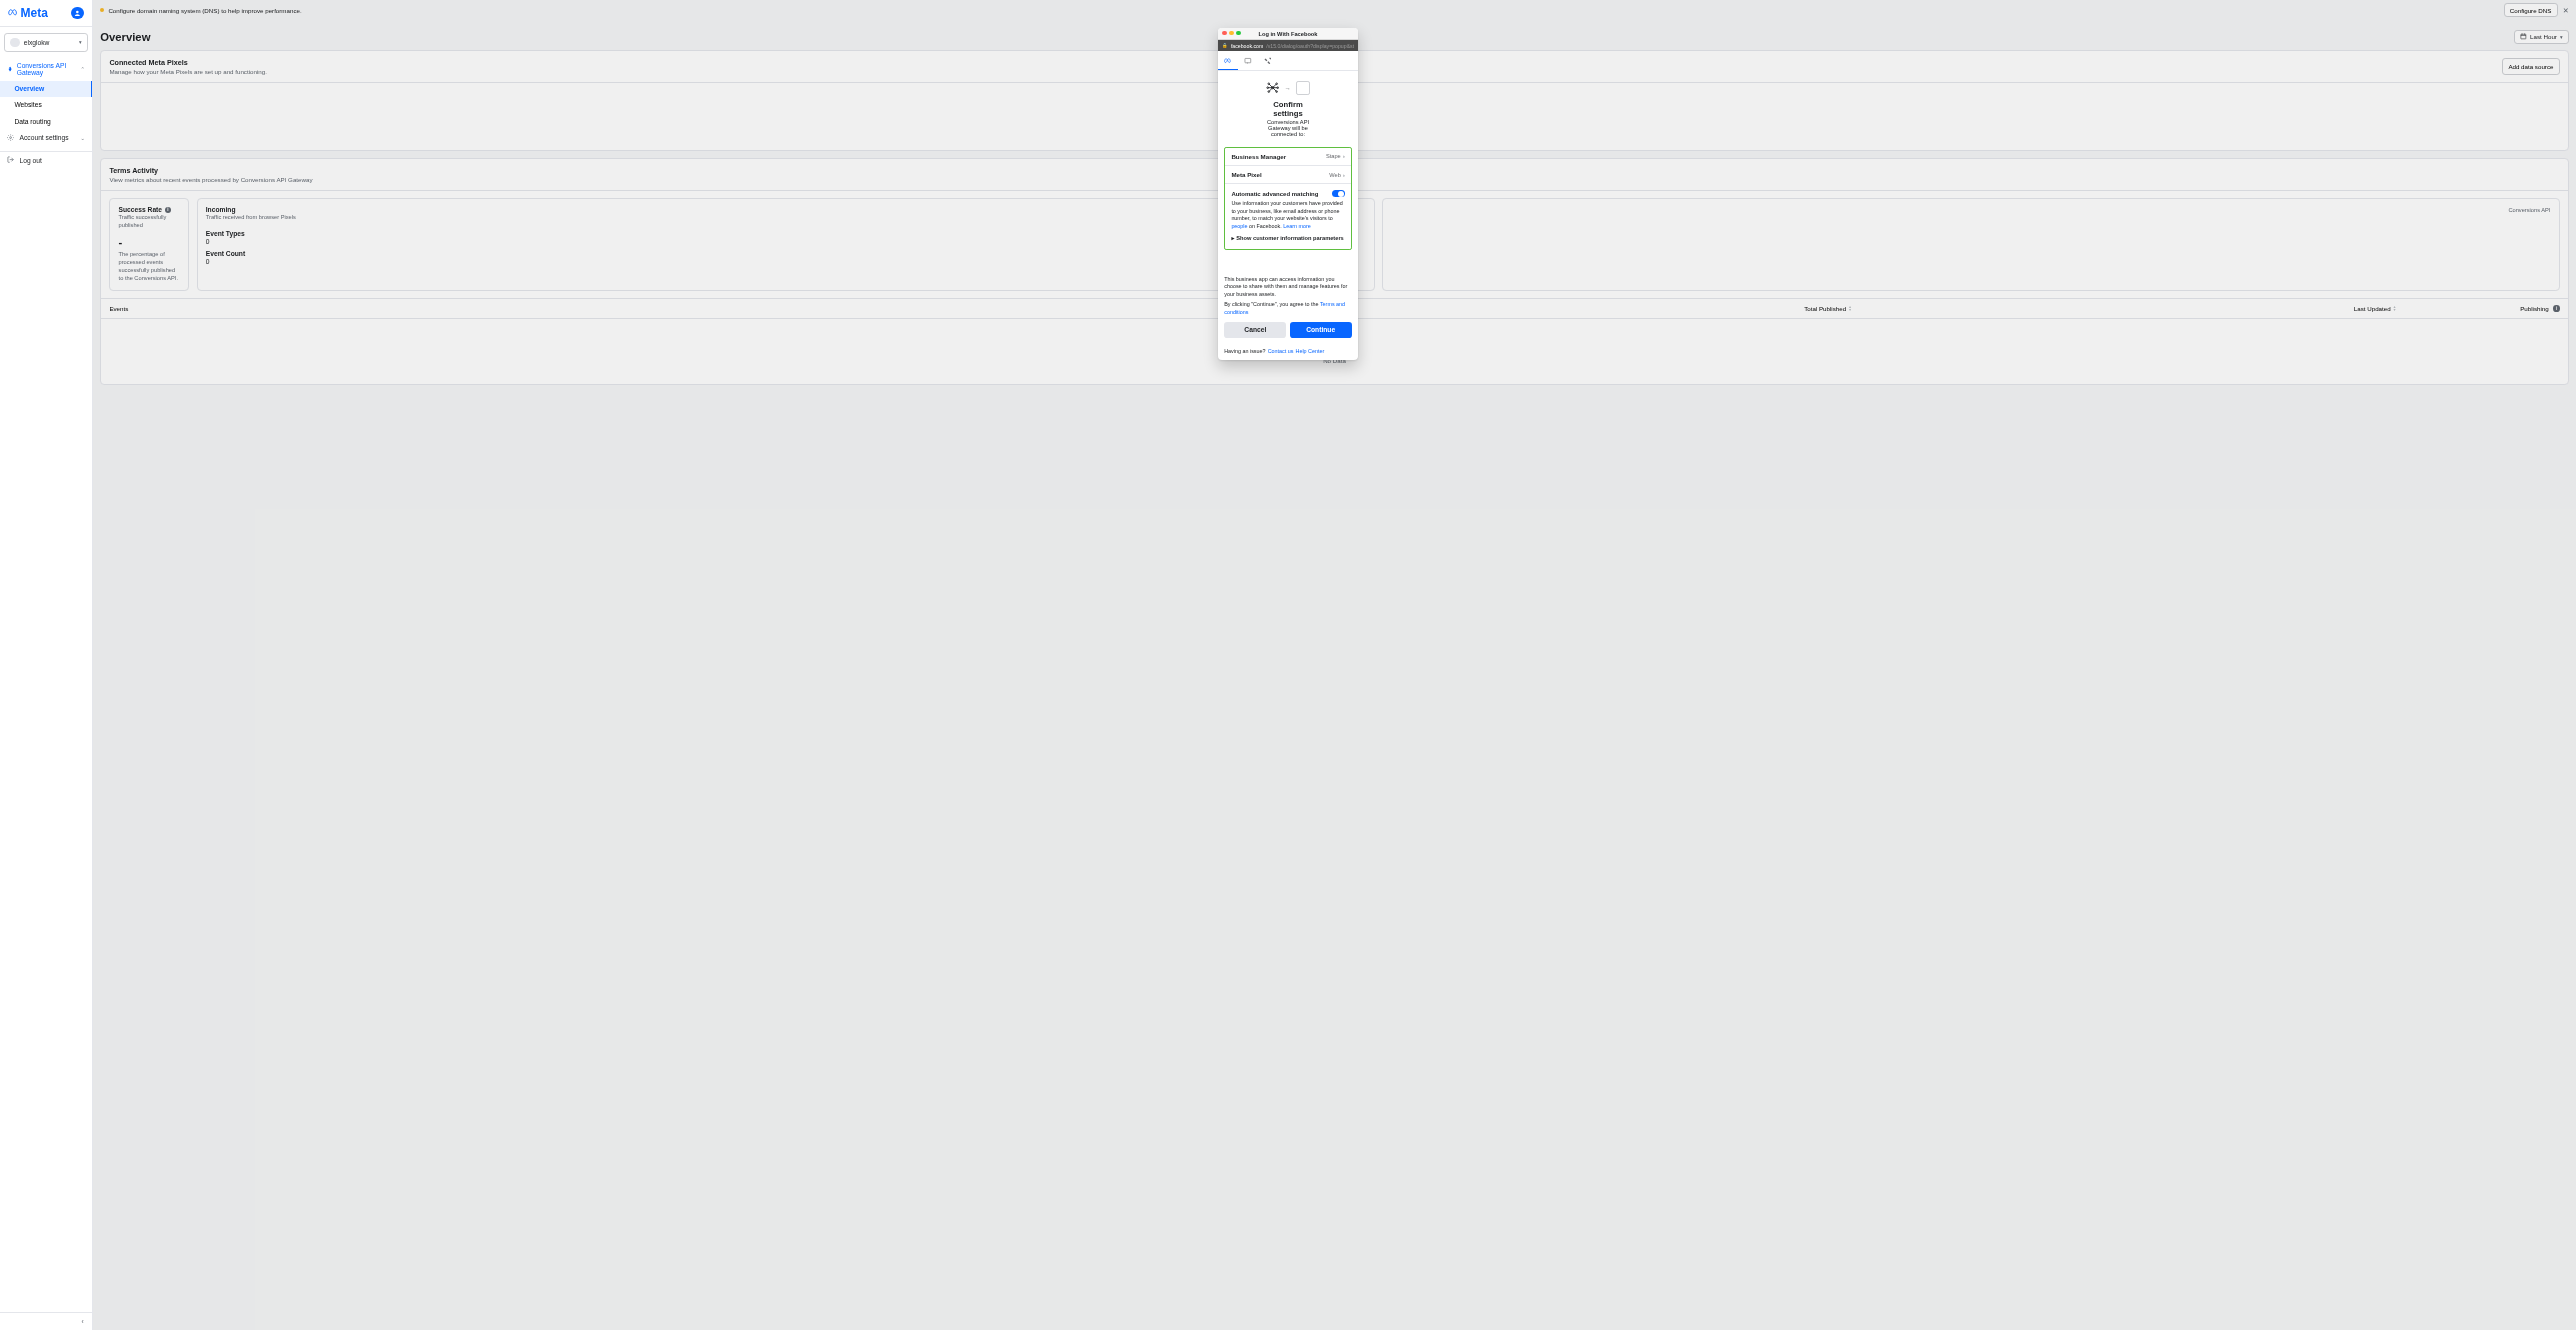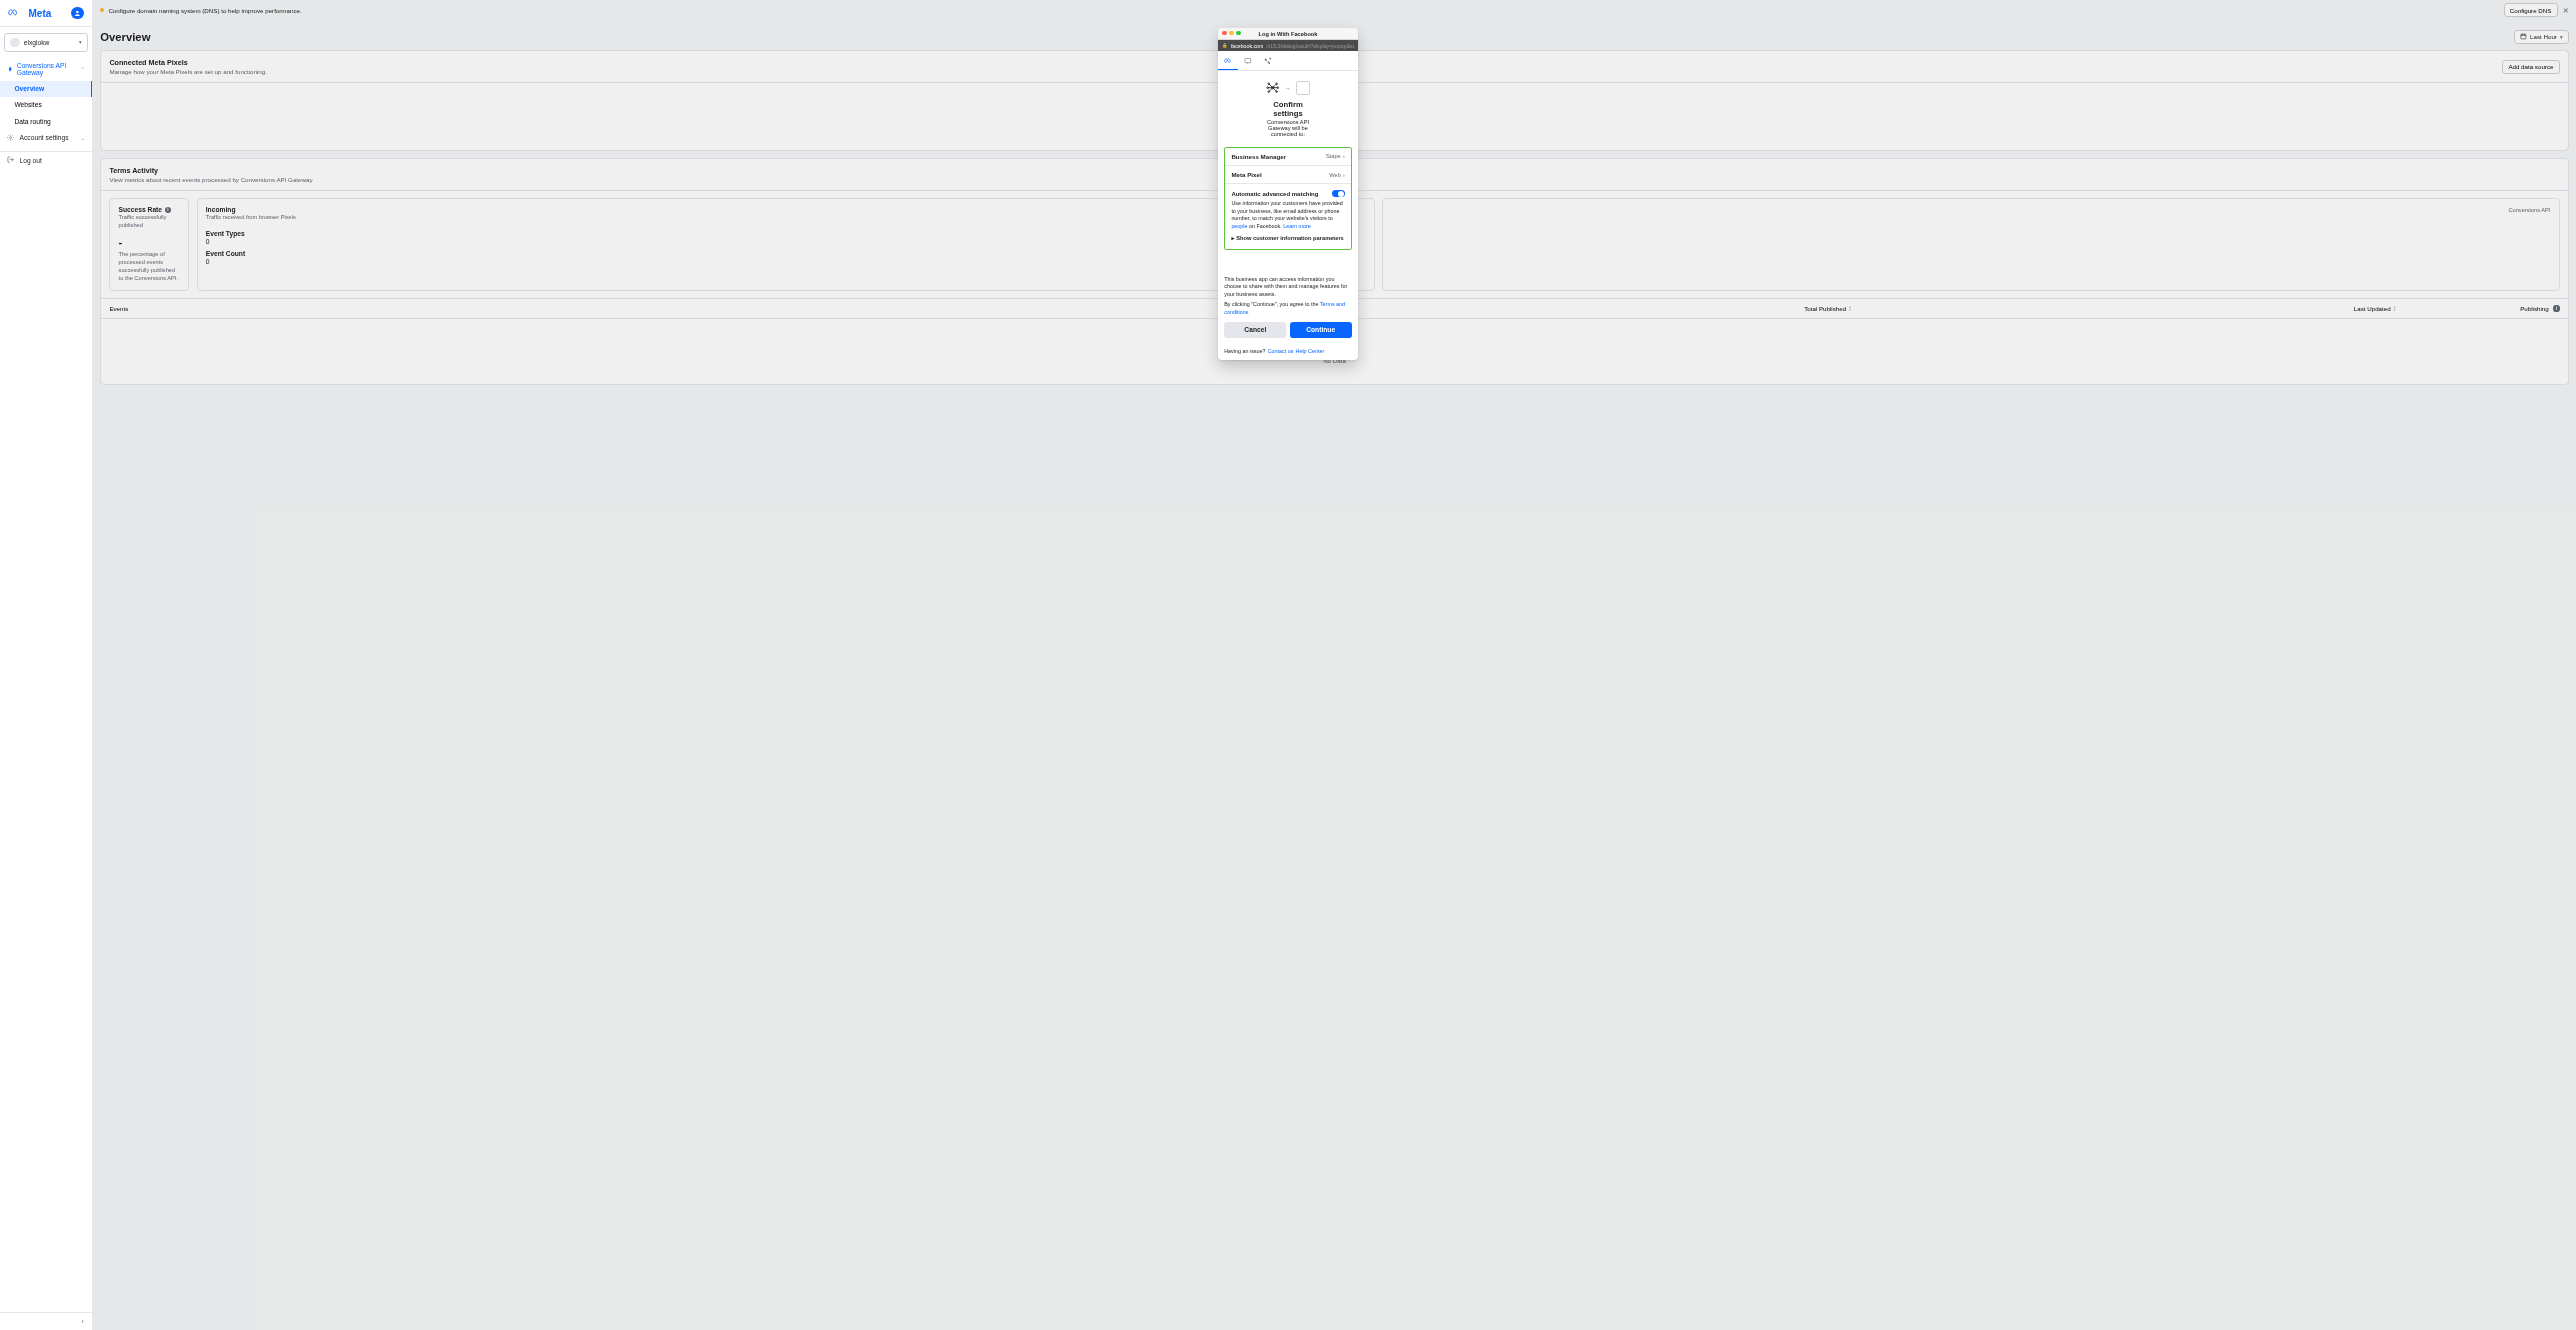--- a/index.html
+++ b/index.html
@@ -2,21 +2,21 @@
 <html style="font-size:8.2px"><head>
   <meta charset="utf-8">
   <style>
     * { margin: 0; padding: 0; box-sizing: border-box; }
     body { font-family: -apple-system, BlinkMacSystemFont, "Segoe UI", Helvetica, Arial, sans-serif; font-size: 6.7px; color: #1c1e21; background: #f0f2f5; overflow: hidden; }
     .app { display: flex; height: 100vh; }
     
     
     .sidebar { width: 93px; background: #fff; border-right: 0.5px solid #e4e6eb; display: flex; flex-direction: column; }
     .sidebar-header { display: flex; align-items: center; justify-content: space-between; padding: 6.2px 8.2px; height: 26px; }
-    .meta-logo { display: flex; align-items: center; gap: 10px; color: #0866ff; font-weight: 600; font-size: 10px; }
+    .meta-logo { display: flex; align-items: center; gap: 2px; color: #0866ff; font-weight: 600; font-size: 12px; }
     .meta-logo svg { width: 10.3px; height: 7.2px; }
     .avatar-btn { width: 12.4px; height: 12.4px; border-radius: 50%; background: #0866ff; display: flex; align-items: center; justify-content: center; color: #fff; }
     .avatar-btn svg { width: 6.7px; height: 6.7px; }
     .sidebar-divider { height: 0.5px; background: #e4e6eb; }
     .org-selector { margin: 6.2px 4.1px; padding: 4.1px 5.2px; border: 0.5px solid #ced0d4; border-radius: 3.1px; display: flex; align-items: center; gap: 4.1px; }
     .org-dot { width: 9.3px; height: 9.3px; border-radius: 50%; background: #e4e6eb; }
     .org-name { flex: 1; font-size: 6.7px; }
     .chev { color: #606770; font-size: 5.2px; }
     .nav-section-title { display: flex; align-items: center; gap: 4.1px; padding: 4.1px 7.2px; color: #0866ff; font-size: 6.7px; font-weight: 500; }
     .nav-section-title .chev { margin-left: auto; }
@@ -36,21 +36,21 @@
     .banner-dot { width: 4.1px; height: 4.1px; border-radius: 50%; background: #f7b928; margin-right: 4.1px; }
     .banner-spacer { flex: 1; }
     .btn-outline { border: 0.5px solid #ced0d4; background: #fff; border-radius: 3.1px; padding: 2.6px 5.2px; font-size: 6.2px; cursor: pointer; }
     .banner-close { margin-left: 5.2px; color: #606770; cursor: pointer; font-size: 7.2px; line-height: 1; }
     .page-header { display: flex; align-items: center; padding: 9.3px 7.2px 6.2px; }
     .page-title { font-size: 11.3px; font-weight: 700; }
     .time-selector { margin-left: auto; display: flex; align-items: center; gap: 3.1px; border: 0.5px solid #ced0d4; background: #fff; border-radius: 3.1px; padding: 2.6px 5.2px; font-size: 6.2px; }
     .time-selector svg { width: 6.7px; height: 6.7px; }
     
     .card { background: #fff; border: 0.5px solid #e4e6eb; border-radius: 4.1px; margin: 0 7.2px 7.2px; }
-    .card-header { display: flex; align-items: center; padding: 7.2px 8.2px; }
+    .card-header { display: flex; padding: 7.2px 8.2px; }
     .card-title { font-size: 7.2px; font-weight: 600; }
     .card-subtitle { font-size: 6.2px; color: #606770; margin-top: 1px; }
     .card-divider { height: 0.5px; background: #e4e6eb; }
     .card-body-tall { height: 67px; }
     
     .metrics-row { display: flex; gap: 7.2px; padding: 7.2px 8.2px; }
     .metric-box { flex: 0 0 80px; border: 0.5px solid #e4e6eb; border-radius: 4.1px; padding: 7.2px 8.2px; }
     .metric-box.wide { flex: 1; }
     .metric-label { font-size: 6.7px; font-weight: 600; display: flex; align-items: center; gap: 2.6px; }
     .info-ic { width: 6.7px; height: 6.7px; border-radius: 50%; background: #606770; color: #fff; display: inline-flex; align-items: center; justify-content: center; font-size: 4.6px; font-weight: 700; }

